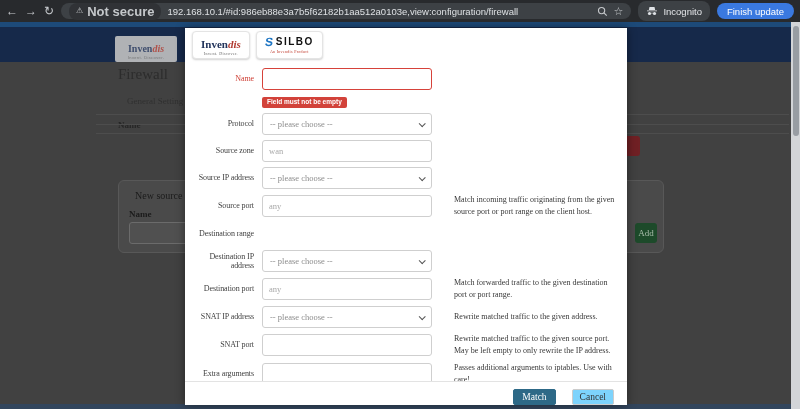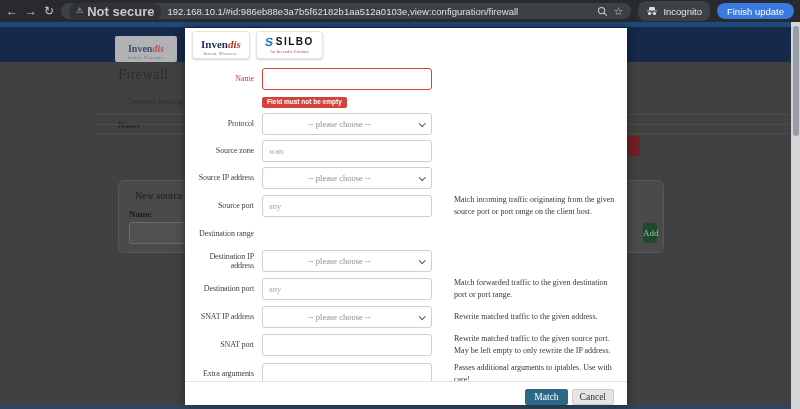--- a/index.html
+++ b/index.html
@@ -46,21 +46,21 @@
   .pg-redbtn { position:absolute; left:610px; top:114px; width:30px; height:20px; background:#702024;
                border-radius:3px; }
   .pg-card { position:absolute; left:118px; top:158px; width:546px; height:73px; background:#4a4a4a;
              border:1px solid #585858; border-radius:6px; }
   .card-title { position:absolute; left:16px; top:9px; font-family:"Liberation Serif", serif;
                 font-size:10px; color:#1b1b1b; }
   .card-name { position:absolute; left:10px; top:28px; font-family:"Liberation Serif", serif;
                font-size:9px; font-weight:bold; color:#1b1b1b; }
   .card-input { position:absolute; left:10px; top:41px; width:470px; height:22px; background:#505050;
                 border:1px solid #6b6b6b; border-radius:3px; }
-  .card-add { position:absolute; right:6px; top:42px; width:14px; height:20px; background:#1d4a2a;
+  .card-add { position:absolute; right:6px; top:42px; width:22px; height:20px; background:#1d4a2a;
               color:#a9bcab; font-family:"Liberation Serif", serif; font-size:9px; border:none;
               border-radius:3px; }
   .scrollbar-track { position:absolute; left:791px; top:0; width:9px; height:387px; background:#d3d5d8; }
   .scrollbar-thumb { position:absolute; left:1.5px; top:4px; width:6px; height:110px; background:#989da3;
                      border-radius:3px; }
   .bottom-strip { position:absolute; left:0; top:382px; width:791px; height:5px; background:#32455c; z-index:30; }
 
   
   .modal { position:absolute; left:185px; top:28px; width:442px; height:377px; background:#fff;
            box-shadow:0 0 9px rgba(0,0,0,.45); z-index:20;
@@ -82,34 +82,34 @@
   .lbl { width:67px; padding-right:8px; text-align:right; font-size:8px; color:#3f3f3f;
          line-height:1.15; letter-spacing:-.1px; flex:none; }
   .lbl-err { color:#cf4036; }
   .ctl { width:170px; flex:none; }
   .txt { width:170px; height:22px; border:1px solid #cfcfcf; border-radius:3px; font-size:8.5px;
          padding:0 6px; color:#444; background:#fff; font-family:"Liberation Serif", serif; }
   .txt::placeholder { color:#a8a8a8; opacity:1; }
   .txt-err { border-color:#d6423a; }
   .select { width:170px; height:22px; border:1px solid #cfcfcf; border-radius:3px; background:#fff;
             display:flex; align-items:center; justify-content:space-between; padding:0 7px; }
-  .sel-text { font-size:8.5px; color:#8d8d8d;margin-left:38px; }
+  .sel-text { font-size:8.5px; color:#8d8d8d; }
   .chev { width:5px; height:5px; border-right:1.3px solid #555; border-bottom:1.3px solid #555;
           transform:rotate(45deg) translateY(-1px); flex:none; }
   .help { flex:1; margin-left:22px; font-size:8px; color:#383838; line-height:1.5; }
   .err-badge { display:inline-block; margin:2px 0 0 67px; background:#d2423a; color:#fff;
                font-family:"Liberation Sans", sans-serif; font-size:6.5px; font-weight:bold;
                padding:2px 5px; border-radius:2px; line-height:1; }
 
   .modal-footer { position:absolute; left:0; bottom:0; width:100%; height:24px; background:#fff;
                   border-top:1px solid #e3e3e3; text-align:right; padding:4px 13px 0 0; }
   .btn-save { background:#2d6987; color:#fff; border:1px solid #2d6987; border-radius:2px;
               font-family:"Liberation Serif", serif; font-size:9.5px; padding:2px 8px; }
-  .btn-cancel { background:#e5e5e5; color:#333; border:1px solid #ccc; border-radius:2px;
-                font-family:"Liberation Serif", serif; font-size:9.5px; padding:2px 7px; margin-left:0; }
+  .btn-cancel { background:#7dd3fc; color:#333; border:1px solid #ccc; border-radius:2px;
+                font-family:"Liberation Serif", serif; font-size:9.5px; padding:2px 7px; margin-left:12px; }
 </style>
 </head>
 <body>
 
 <div class="chrome">
   <span class="nav-ico">←</span>
   <span class="nav-ico">→</span>
   <span class="nav-ico">↻</span>
   <div class="omnibox">
     <span class="sec-chip">

